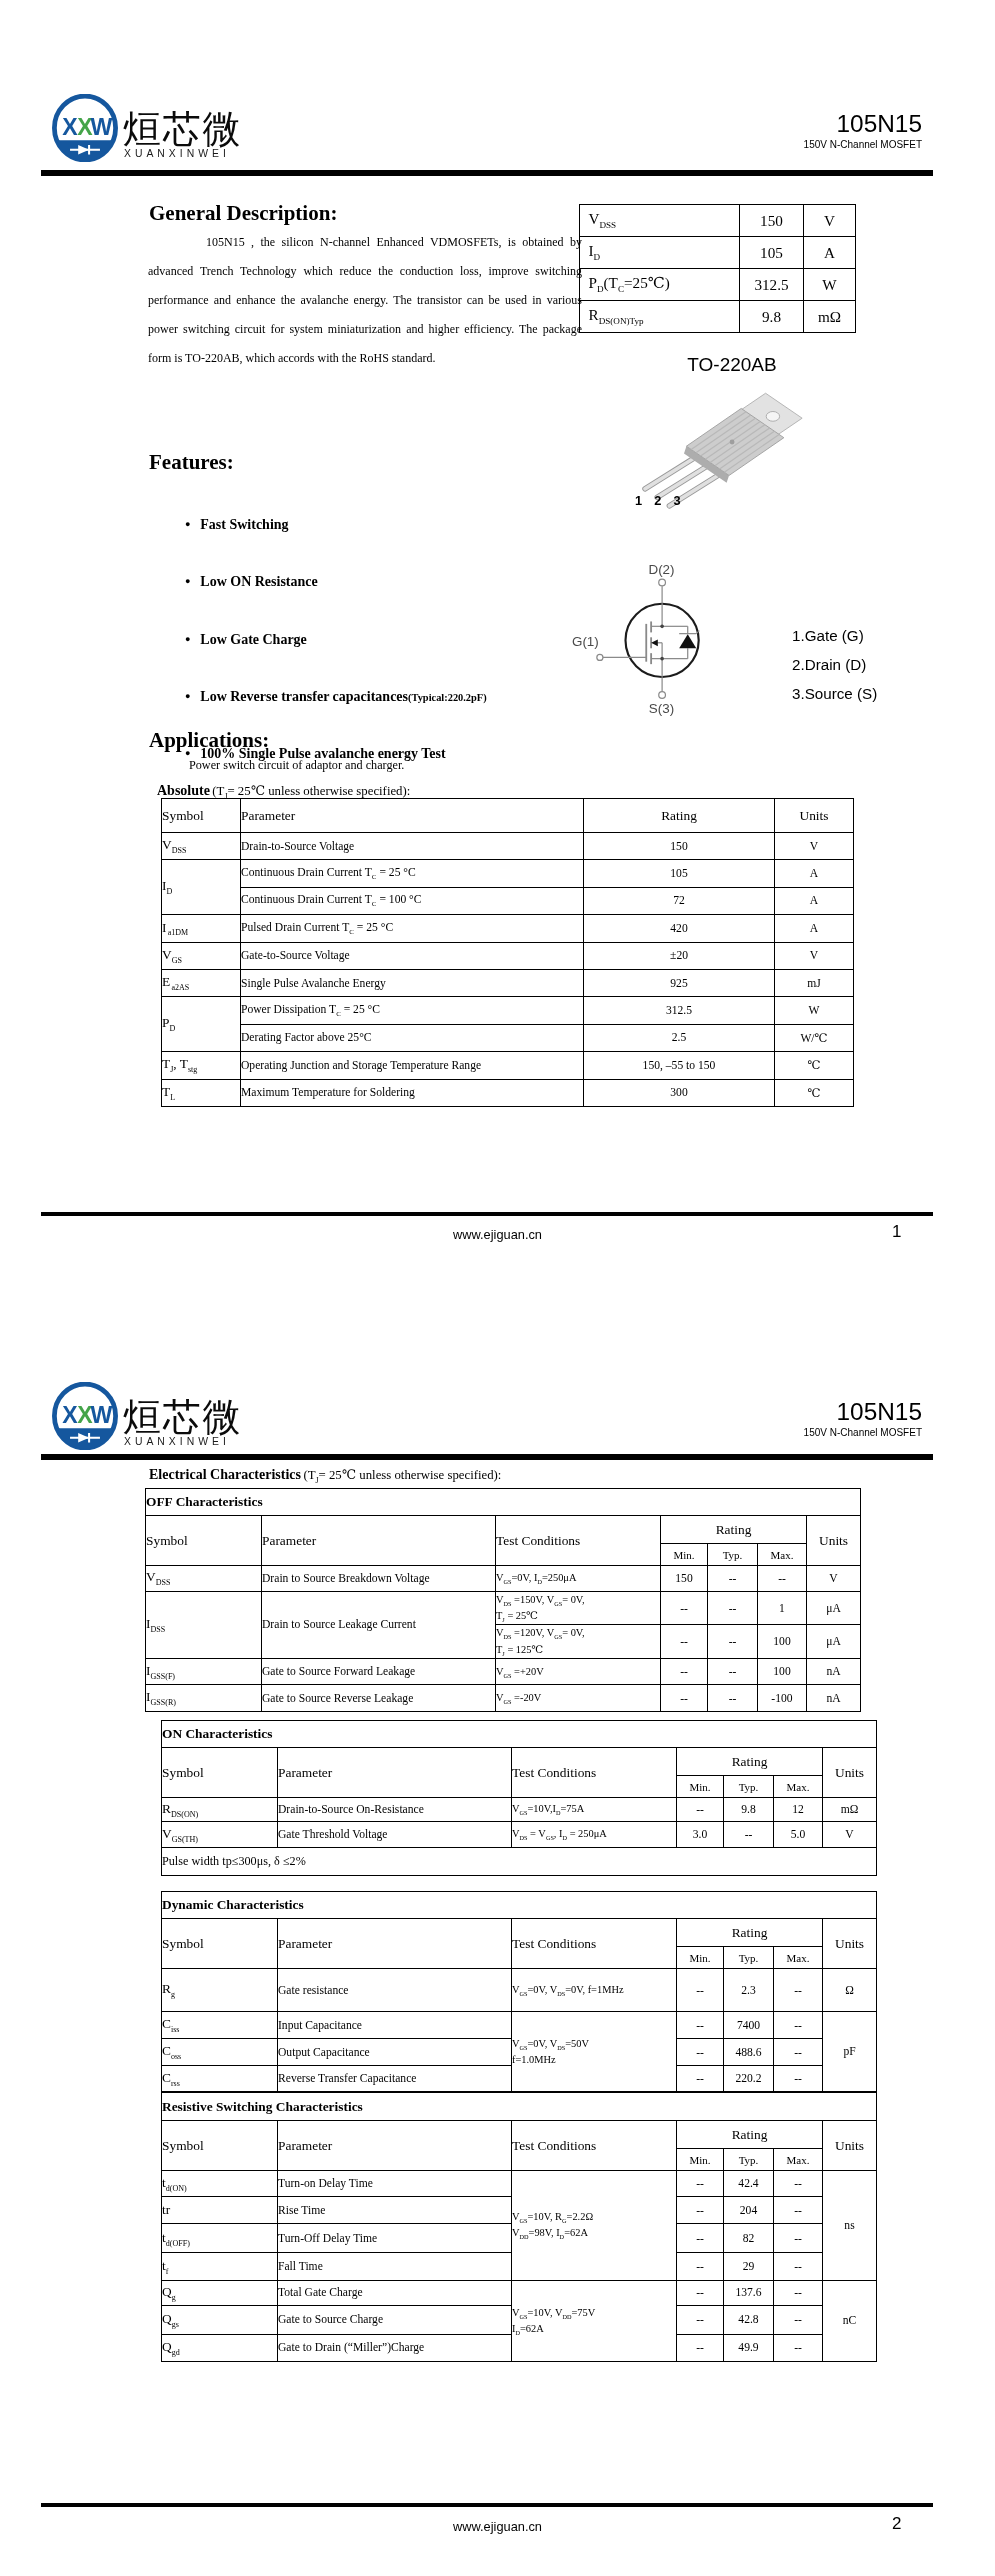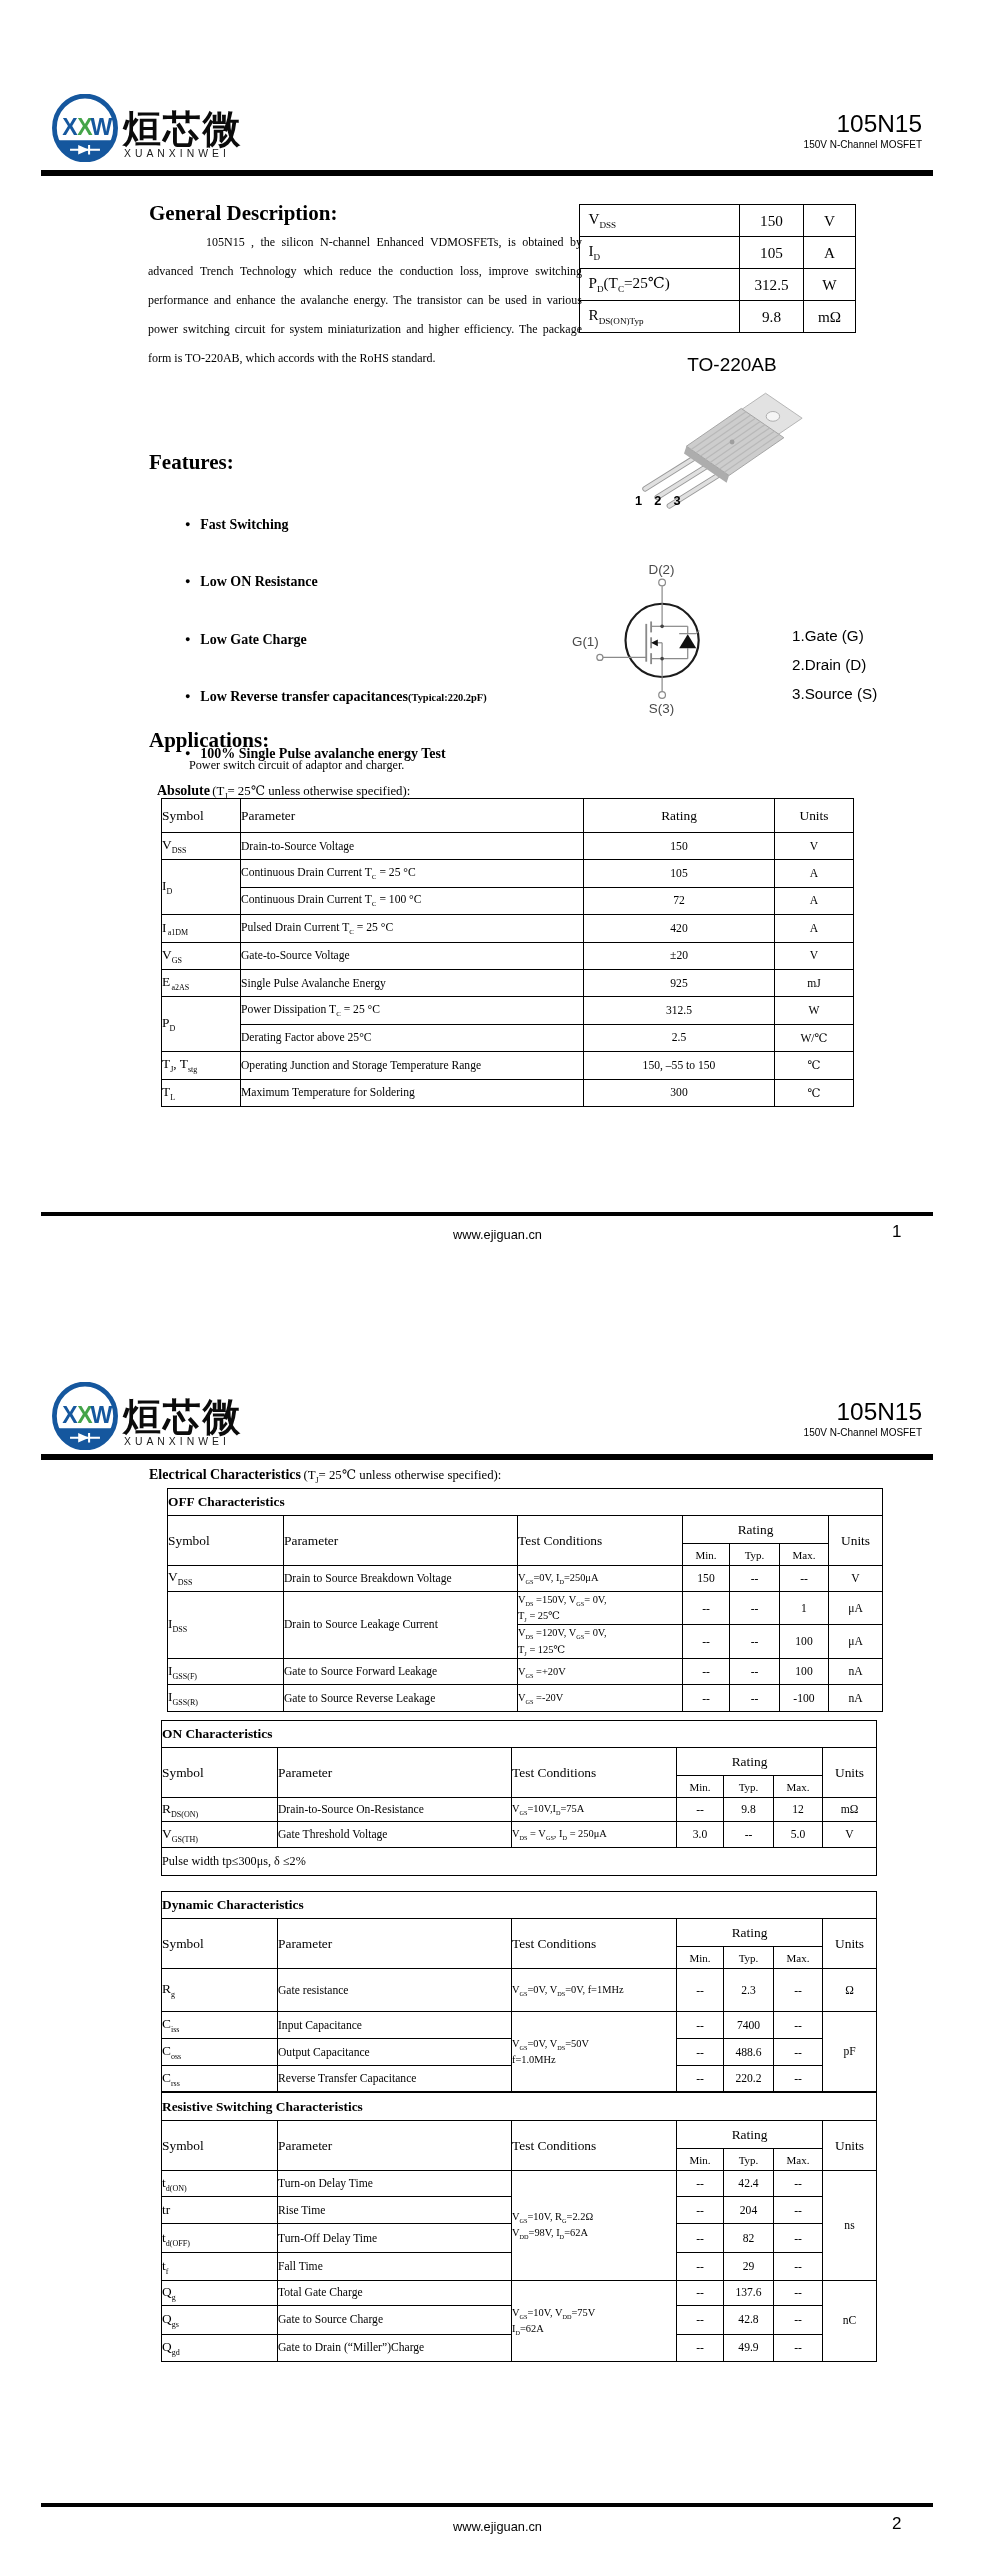--- a/index.html
+++ b/index.html
@@ -2,21 +2,21 @@
 <html style="font-size:9.8px"><head>
 <meta charset="utf-8">
 <style>
   html,body{margin:0;padding:0;background:#ffffff;}
   body{width:995px;font-family:"Liberation Serif","DejaVu Serif",serif;color:#000;}
   .page{position:relative;width:995px;height:1288px;background:#fff;overflow:hidden;}
   .abs{position:absolute;}
   
   .hdr-rule{left:41px;top:170px;width:892px;height:6.1px;background:#000;}
   .logo-svg{left:51px;top:94px;width:68px;height:68px;}
-  .logo-cn{left:123px;top:104px;font-size:38px;font-weight:bold;letter-spacing:1.8px;font-family:"Liberation Sans","DejaVu Sans",sans-serif;color:#0b0b0b;}
+  .logo-cn{left:123px;top:104px;font-size:38px;font-weight:normal;letter-spacing:1.8px;font-family:"Liberation Sans","DejaVu Sans",sans-serif;color:#0b0b0b;}
   .logo-en{left:124px;top:148px;font-size:10.4px;letter-spacing:4px;color:#1a1a1a;font-family:"Liberation Sans","DejaVu Sans",sans-serif;}
   .part-no{right:73px;top:110px;font-size:24.4px;text-align:right;font-family:"Liberation Sans","DejaVu Sans",sans-serif;}
   .part-sub{right:73px;top:139px;font-size:10px;text-align:right;font-family:"Liberation Sans","DejaVu Sans",sans-serif;}
   
   .ft-rule{left:41px;width:892px;height:4.3px;background:#000;}
   .ft-url{left:0;width:995px;text-align:center;font-size:12.8px;font-family:"Liberation Sans","DejaVu Sans",sans-serif;}
   .ft-pg{left:892px;font-size:17px;font-family:"Liberation Sans","DejaVu Sans",sans-serif;}
   
   .h-sec{font-weight:bold;font-size:21px;}
   .gd-body{left:148px;top:228px;width:434px;font-size:12px;line-height:29px;text-align:justify;text-indent:58px;}
@@ -290,21 +290,21 @@
   <div class="abs logo-en">XUANXINWEI</div>
   <div class="abs part-no">105N15</div>
   <div class="abs part-sub">150V N-Channel MOSFET</div>
   <div class="abs hdr-rule" style="top:166px;"></div>
 
   <div class="abs" style="left:149px;top:179px;">
     <span class="abs-title-b">Electrical Characteristics</span>
     <span class="abs-title-t"><span>(T</span><sub>J</sub><span>= 25℃  unless otherwise specified):</span></span>
   </div>
 
-  <table class="tb" style="left:167px;top:200px;width:715px;border-radius:30px;">
+  <table class="tb" style="left:145px;top:200px;width:715px;border-radius:30px;">
     <colgroup>
         <col style="width:116px">
         <col style="width:234px">
         <col style="width:165px">
         <col style="width:47px">
         <col style="width:50px">
         <col style="width:49px">
         <col style="width:54px">
       </colgroup>
     <tbody>

